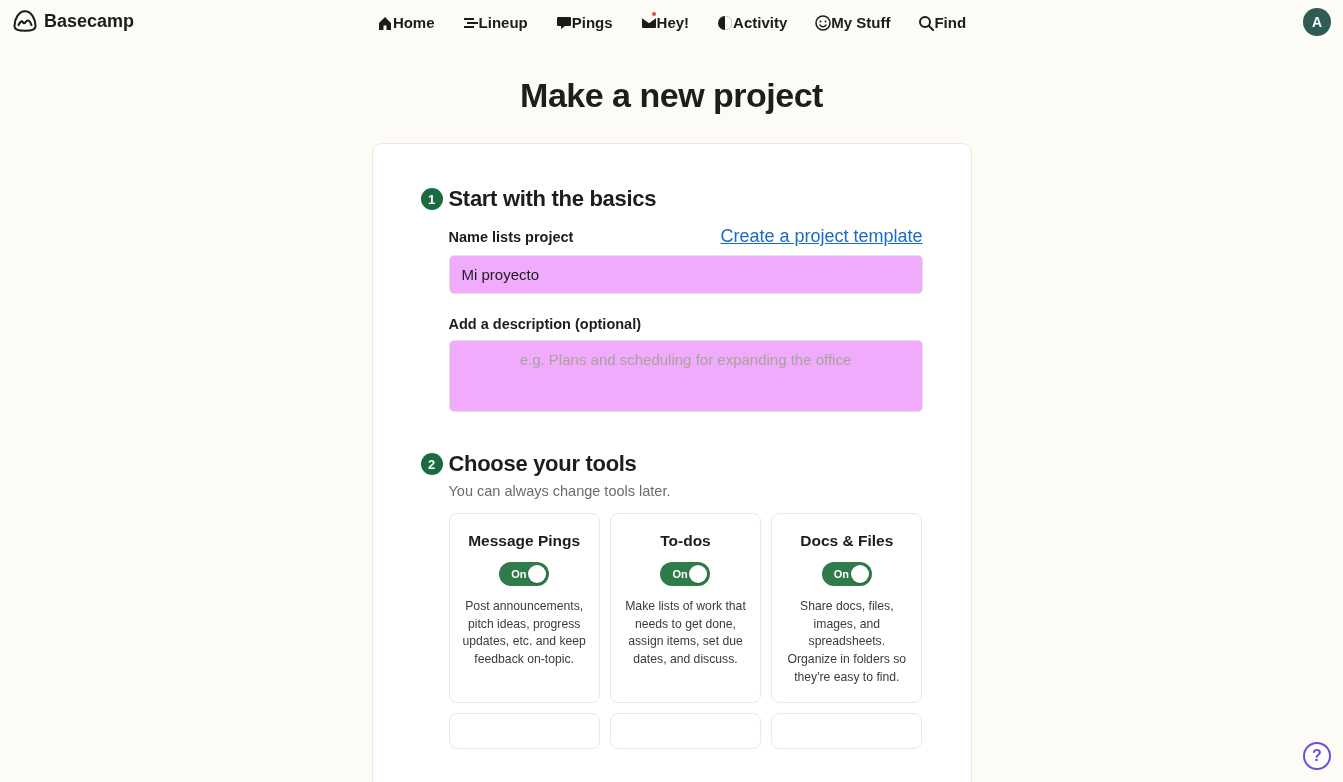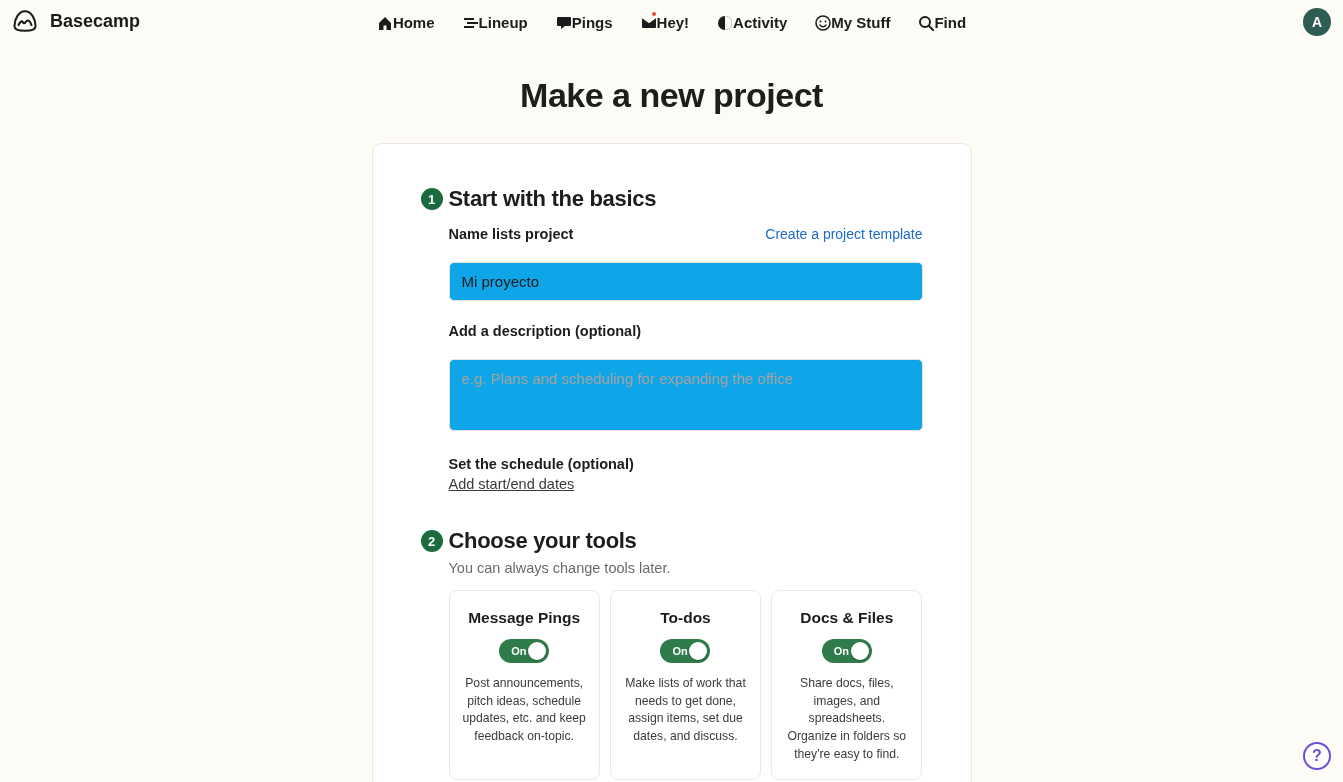--- a/index.html
+++ b/index.html
@@ -29,21 +29,21 @@
     height:46px;
     display:flex;
     align-items:center;
     justify-content:center;
     position:relative;
     border-bottom:1px solid transparent;
   }
   .logo{
     position:absolute;
     left:12px;top:8px;
-    display:flex;align-items:center;gap:12px;
+    display:flex;align-items:center;gap:6px;
     font-weight:700;font-size:18px;color:#1b1b1b;
   }
   .logo svg{width:26px;height:26px;}
   .nav{display:flex;gap:28px;align-items:center;}
   .nav-item{display:flex;align-items:center;gap:0;font-weight:700;color:#1b1b1b;cursor:pointer;font-size:15px;}
   .nav-item svg{width:16px;height:16px;fill:#1b1b1b;}
   .hey-wrap{position:relative;}
   .hey-dot{position:absolute;top:-4px;left:9px;width:8px;height:8px;border-radius:50%;background:#e34b3d;border:2px solid var(--bg);}
   .avatar{
     position:absolute;right:12px;top:8px;
@@ -76,34 +76,34 @@
     position:absolute;left:0;top:2px;
     width:22px;height:22px;border-radius:50%;
     background:var(--green-dark);color:#fff;
     display:flex;align-items:center;justify-content:center;
     font-weight:700;font-size:13px;
   }
   .step h2{margin:0 0 14px;font-size:22px;font-weight:800;color:#1d1d1d;letter-spacing:-0.3px;}
 
   .field-row{display:flex;justify-content:space-between;align-items:baseline;}
   label.field-label{font-weight:700;font-size:14.5px;color:#1d1d1d;}
-  a.template-link{color:var(--link);font-size:14px;cursor:pointer;text-align:center;}
+  a.template-link{color:var(--link);text-decoration:underline;font-size:18px;cursor:pointer;text-align:center;}
 
   input.text-input, textarea.text-area{
     width:100%;
     border:1px solid var(--border);
     border-radius:5px;
     padding:10px 12px;
     font-size:15px;
     font-family:inherit;
-    background:#0ea5e9;
+    background:#f0abfc;
     color:#1d1d1d;
-    margin-top:20px;
-  }
-  textarea.text-area{height:72px;resize:none;}
+    margin-top:8px;
+  }
+  textarea.text-area{height:72px;resize:none;text-align:center;}
   input.text-input::placeholder, textarea.text-area::placeholder{color:#a7a39b;}
 
   .block{margin-top:22px;}
   a.dates-link{color:#3b3b3b;text-decoration:underline;font-size:14.5px;cursor:pointer;display:inline-block;margin-top:4px;}
 
   .step2{margin-top:36px;}
   .step-sub{color:var(--muted);font-size:14.5px;margin:-8px 0 14px;}
 
   .tools-grid{
     display:grid;
@@ -225,36 +225,32 @@
       <label class="field-label">Name lists project</label>
       <a class="template-link">Create a project template</a>
     </div>
     <input class="text-input" type="text" value="Mi proyecto" style="">
 
     <div class="block">
       <label class="field-label">Add a description (optional)</label>
       <textarea class="text-area" placeholder="e.g. Plans and scheduling for expanding the office" style=""></textarea>
     </div>
 
-    <div class="block">
-      <label class="field-label">Set the schedule (optional)</label><br>
-      <a class="dates-link">Add start/end dates</a>
-    </div>
   </div>
 
   <div class="step step2">
     <div class="step-num">2</div>
     <h2>Choose your tools</h2>
     <div class="step-sub">You can always change tools later.</div>
 
     <div class="tools-grid" id="tools-grid">
         <div class="tool"><div class="tool-title">Message Pings</div><div class="toggle on">
             <span class="lbl">On</span>
             <span class="knob"></span>
-          </div><div class="tool-desc">Post announcements, pitch ideas, schedule updates, etc. and keep feedback on-topic.</div></div>
+          </div><div class="tool-desc">Post announcements, pitch ideas, progress updates, etc. and keep feedback on-topic.</div></div>
         <div class="tool"><div class="tool-title">To-dos</div><div class="toggle on">
             <span class="lbl">On</span>
             <span class="knob"></span>
           </div><div class="tool-desc">Make lists of work that needs to get done, assign items, set due dates, and discuss.</div></div>
         <div class="tool"><div class="tool-title">Docs &amp; Files</div><div class="toggle on">
             <span class="lbl">On</span>
             <span class="knob"></span>
           </div><div class="tool-desc">Share docs, files, images, and spreadsheets. Organize in folders so they're easy to find.</div></div>
         <div class="tool"></div>
         <div class="tool"></div>

